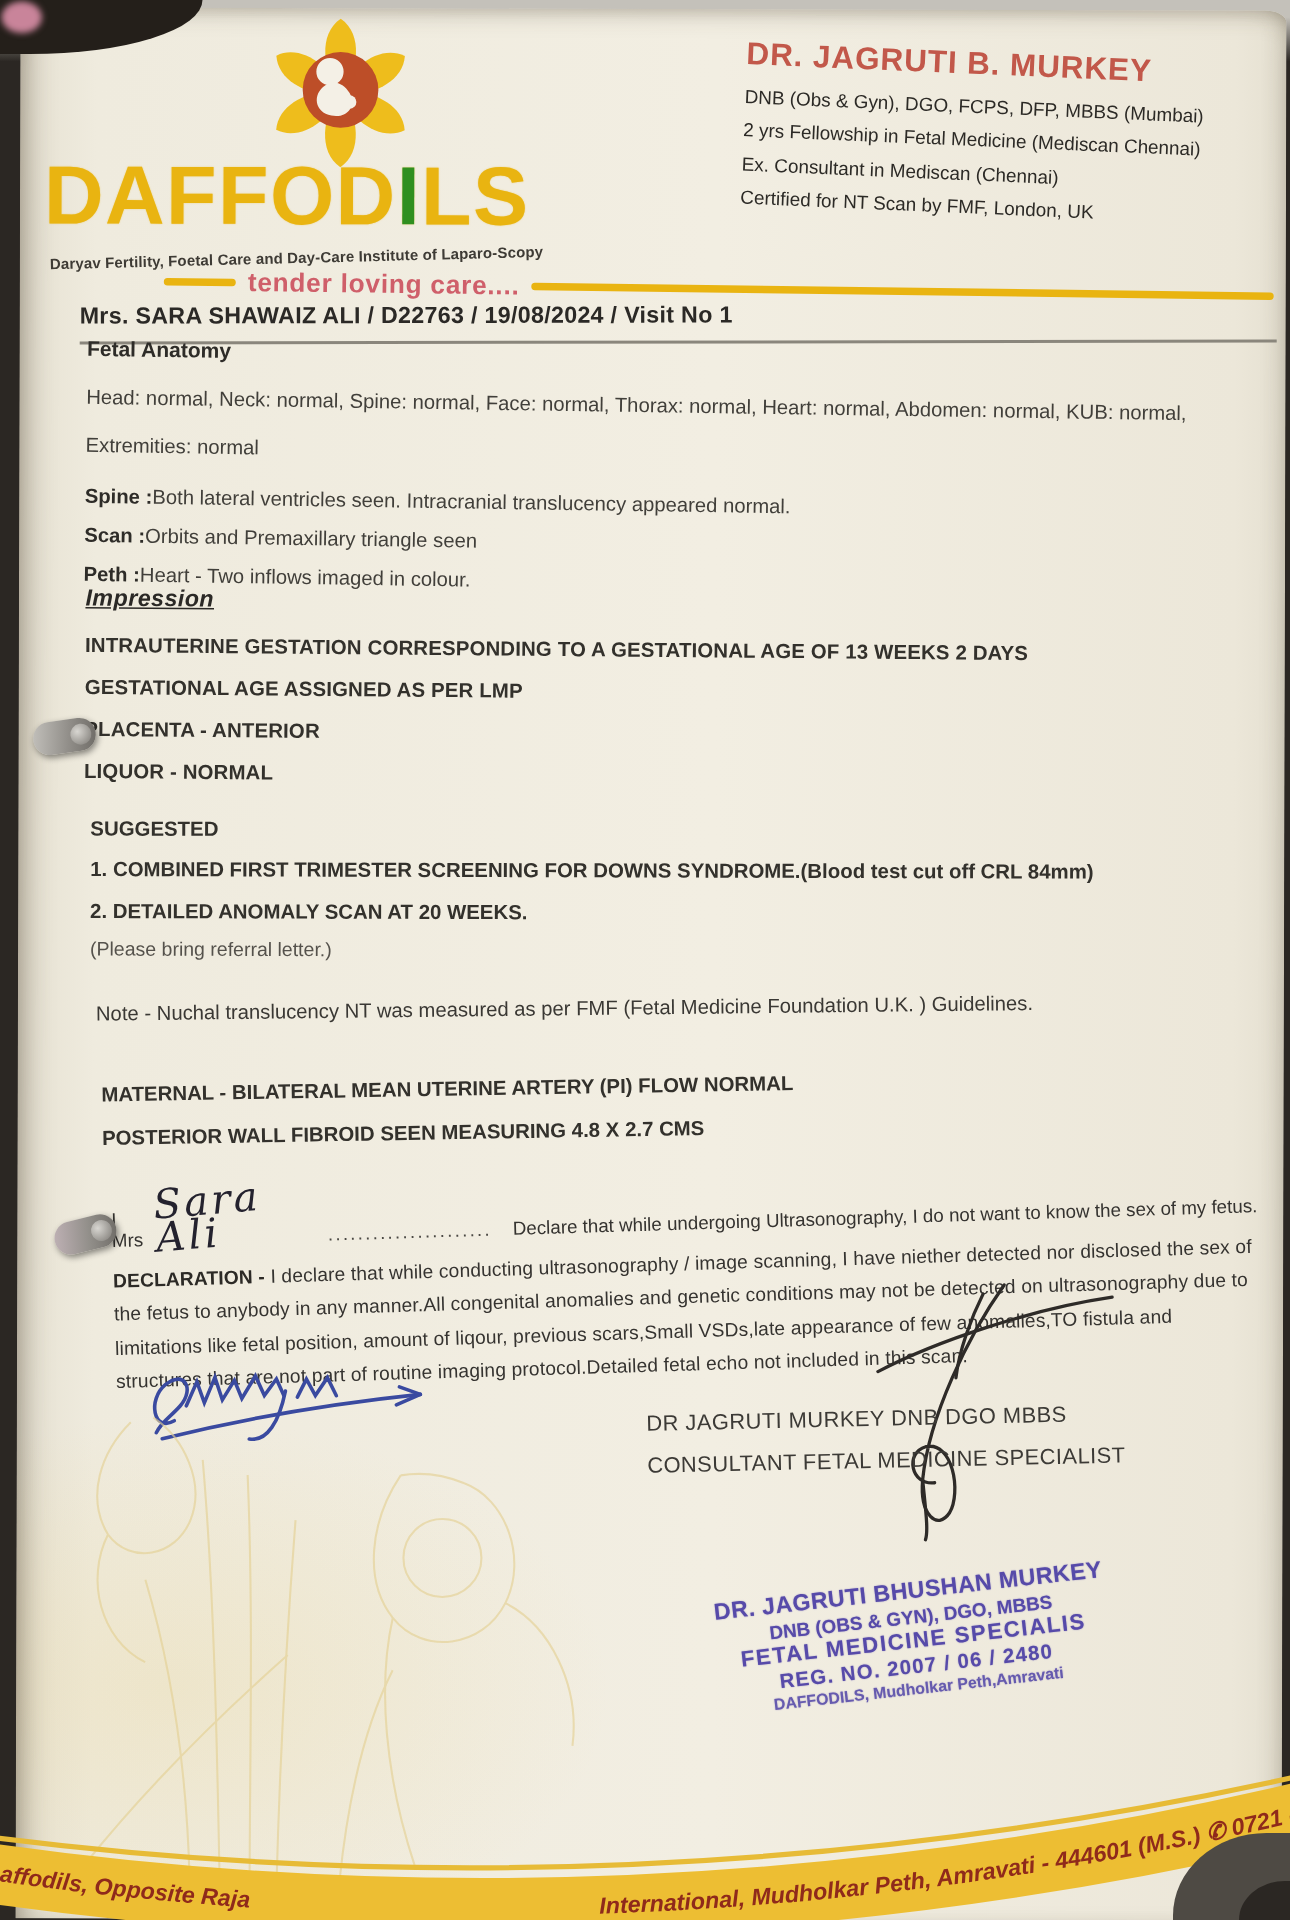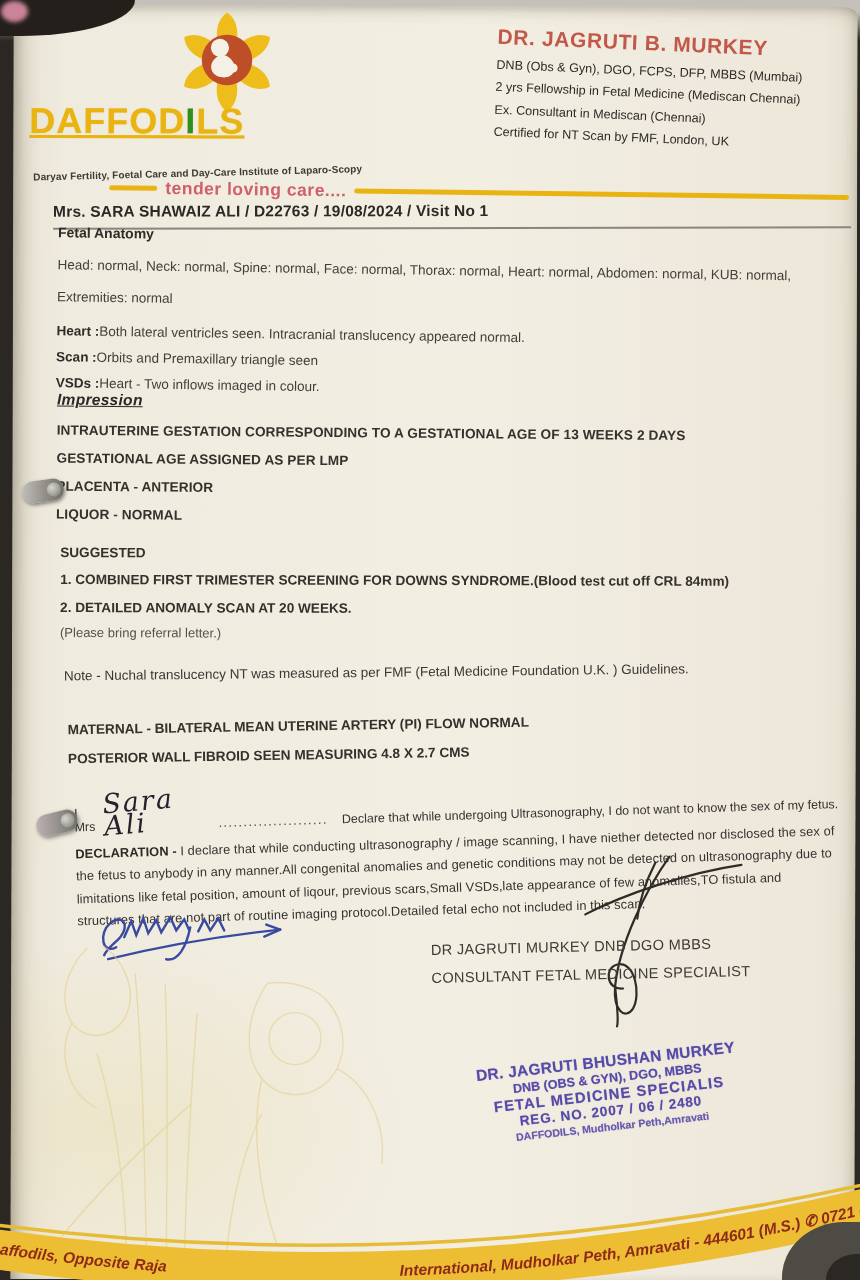--- a/index.html
+++ b/index.html
@@ -25,23 +25,23 @@
            linear-gradient(90deg,#e6e1d2 0%,#efebde 6%,#f2eee2 55%,#ece7d9 96%,#e4dfd0 100%),
            #efeadd;
          border-top-left-radius:55px 22px;border-top-right-radius:14px 8px;
          box-shadow:inset 16px 0 20px -14px rgba(70,58,40,.5),
                     inset -10px 0 16px -10px rgba(70,58,40,.30),
                     inset 0 14px 18px -14px rgba(70,58,40,.35);
          transform:rotate(.15deg);z-index:2;}
 
   
   .flower{position:absolute;left:150px;top:4px;width:128px;height:106px;}
-  .brand{position:absolute;left:16px;top:98px;font-size:36px;font-weight:bold;
+  .brand{position:absolute;left:16px;top:98px;font-size:55px;font-weight:bold;
          letter-spacing:1px;color:#e9b411;line-height:1;
-         text-shadow:0 0 1px rgba(233,180,17,.6);text-decoration:underline;}
+         text-shadow:0 0 1px rgba(233,180,17,.6);}
   .brand .green-i{color:#2f8f1f;}
   .tagline-small{position:absolute;left:20px;top:162px;font-size:10px;font-weight:bold;
                  color:#3e3b35;transform:rotate(-1.6deg);letter-spacing:.1px;white-space:nowrap;}
   .tagline-row{position:absolute;left:96px;top:176px;right:8px;display:flex;
                align-items:center;gap:8px;transform:rotate(.6deg);}
   .yline{height:5px;background:#e9b411;border-radius:3px;}
   .yline.short{width:48px;}
   .yline.long{flex:1;}
   .tagline-script{font-size:17.5px;font-weight:bold;color:#cf5f6a;letter-spacing:.5px;white-space:nowrap;}
 
@@ -168,23 +168,23 @@
       </div>
     </div>
 
     <div class="patient-row">Mrs. SARA SHAWAIZ ALI / D22763 / 19/08/2024 /  Visit No 1</div>
 
     <div class="content">
 
       <div class="sec sec-anatomy">
         <div class="h-anatomy">Fetal Anatomy</div>
         <div class="anatomy-summary">Head: normal, Neck: normal, Spine: normal, Face: normal, Thorax: normal, Heart: normal, Abdomen: normal, KUB: normal, Extremities: normal</div>
-        <div class="detail-line"><b>Heart :</b><span>Both lateral ventricles seen. Intracranial translucency appeared normal.</span></div>
+        <div class="detail-line"><b>Spine :</b><span>Both lateral ventricles seen. Intracranial translucency appeared normal.</span></div>
         <div class="detail-line"><b>Scan :</b><span>Orbits and Premaxillary triangle seen</span></div>
-        <div class="detail-line"><b>VSDs :</b><span>Heart - Two inflows  imaged in colour.</span></div>
+        <div class="detail-line"><b>Peth :</b><span>Heart - Two inflows  imaged in colour.</span></div>
       </div>
 
       <div class="sec sec-impression">
         <div class="h-impression">Impression</div>
         <div class="imp-lines">
           <div class="imp-line">INTRAUTERINE GESTATION CORRESPONDING TO A GESTATIONAL AGE OF 13 WEEKS 2 DAYS</div>
           <div class="imp-line">GESTATIONAL AGE ASSIGNED AS PER LMP</div>
           <div class="imp-line">PLACENTA - ANTERIOR</div>
           <div class="imp-line">LIQUOR - NORMAL</div>
         </div>

